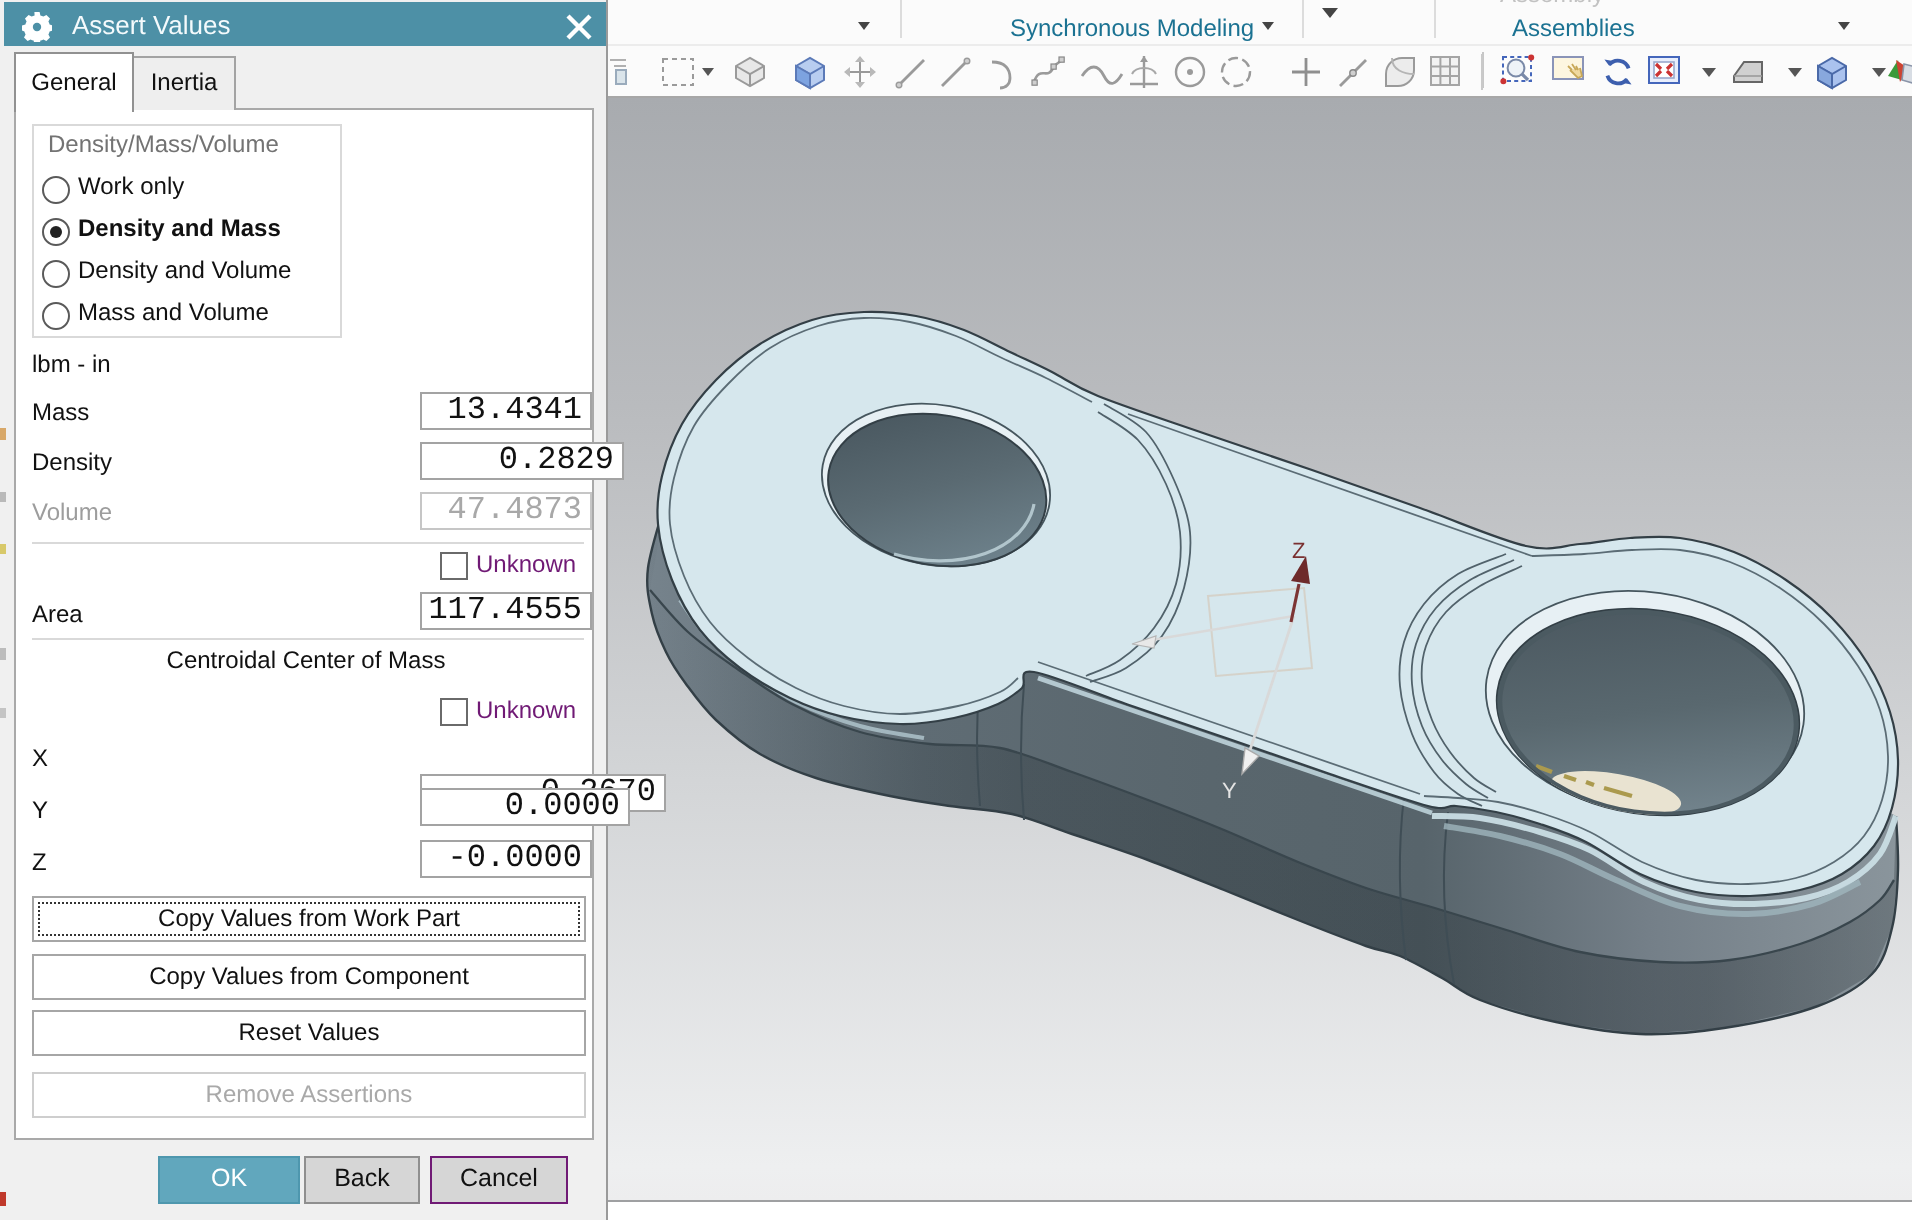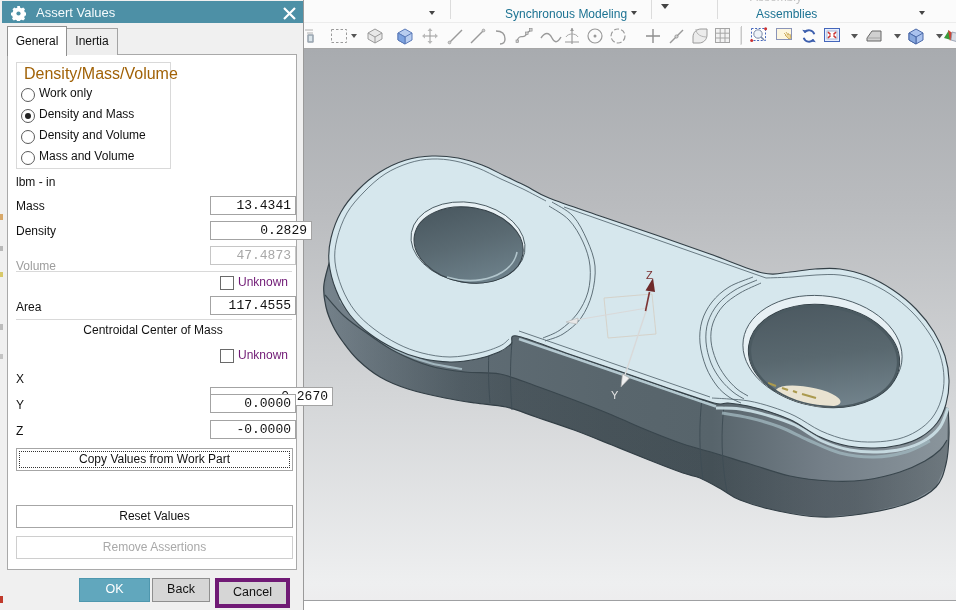--- a/index.html
+++ b/index.html
@@ -16,37 +16,37 @@
 
 #dlg{left:0px;top:0px;width:303px;height:610px;background:#f0f0f0;border-right:1px solid #9a9a9a;}
 #titlebar{left:2px;top:1px;width:301px;height:22px;background:#4d90a6;}
 #title{left:34px;top:4px;font-size:13px;color:#f4fafc;}
 #tabGeneral{left:7px;top:26px;width:58px;height:29px;background:#fff;border:1px solid #919191;border-bottom:none;z-index:3;
  font-size:12px;color:#111;text-align:center;line-height:28px;}
 #tabInertia{left:66px;top:28px;width:50px;height:26px;background:#eeeeee;border:1px solid #a3a3a3;border-bottom:none;z-index:2;
  font-size:12px;color:#111;text-align:center;line-height:25px;}
 #panel{left:7px;top:54px;width:290px;height:516px;background:#fff;border:1px solid #a9a9a9;z-index:1;box-sizing:border-box;}
 #grpbox{left:8px;top:7px;width:153px;height:105px;border:1px solid #d9d9d9;background:#fff;}
-#grphead{left:16px;top:10px;font-size:16px;color:#a16207;}
+#grphead{left:16px;top:10px;font-size:12px;color:#737373;}
 .radio{position:absolute;left:13px;width:12px;height:12px;border:1px solid #5a5a5a;border-radius:50%;background:#fff;}
 .rdot{position:absolute;left:3px;top:3px;width:6px;height:6px;border-radius:50%;background:#222;}
 .rlab{position:absolute;left:31px;font-size:12px;color:#111;}
 .flab{position:absolute;left:8px;font-size:12px;color:#111;}
 .field{position:absolute;left:202px;width:80px;height:17px;border:1px solid #a3a3a3;background:#fff;
- font-family:"Liberation Mono",monospace;font-size:13px;text-align:right;padding-right:4px;line-height:17px;color:#111;}
+ font-family:"Liberation Mono",monospace;font-size:16px;text-align:right;padding-right:4px;line-height:17px;color:#111;}
 .sep{position:absolute;left:8px;width:276px;height:1px;background:#d9d9d9;}
 .cb{position:absolute;left:212px;width:12px;height:12px;border:1px solid #6a6a6a;background:#fff;}
 .cblab{position:absolute;left:230px;font-size:12px;color:#701a75;}
 .btn{position:absolute;left:8px;width:275px;height:21px;border:1px solid #a6a6a6;background:#fff;
  font-size:12px;color:#111;text-align:center;line-height:21px;}
 #okbtn{left:79px;top:578px;width:69px;height:22px;background:#61a7bd;border:1px solid #4e97ae;color:#fff;
  font-size:12.5px;text-align:center;line-height:21px;}
 #backbtn{left:152px;top:578px;width:56px;height:22px;background:#d6d6d6;border:1px solid #8f8f8f;color:#111;
  font-size:12.5px;text-align:center;line-height:21px;}
-#cancelbtn{left:215px;top:578px;width:67px;height:22px;background:#d6d6d6;border:4px solid #701a75;color:#111;
+#cancelbtn{left:215px;top:578px;width:67px;height:22px;background:#d6d6d6;border:1px solid #701a75;color:#111;
  font-size:12.5px;text-align:center;line-height:21px;}
 </style></head>
 <body>
 <div id="stage">
 
   <div id="ribbon" class="abs">
       <div style="position:absolute;left:303px;top:22px;width:653px;height:1px;background:#ececec;"></div>
     <div class="tri" style="left:429px;top:11px;"></div>
     <div class="rsep" style="left:450px;"></div>
     <div class="rlabel" style="left:481px;margin-left:24px;">Synchronous Modeling</div>
@@ -270,48 +270,49 @@
     <div id="tabGeneral" class="abs">General</div>
     <div id="tabInertia" class="abs">Inertia</div>
     <div id="panel" class="abs">
       <div id="grpbox" class="abs"></div>
       <div id="grphead" class="abs">Density/Mass/Volume</div>
       <div class="radio" style="top:33px;"></div>
         <div class="rlab" style="top:31px;">Work only</div>
       <div class="radio" style="top:54px;">
           <div class="rdot"></div>
         </div>
-        <div class="rlab" style="top:52px;">Density and Mass</div>
+        <div class="rlab" style="top:52px;font-weight:bold;">Density and Mass</div>
       <div class="radio" style="top:75px;"></div>
         <div class="rlab" style="top:73px;">Density and Volume</div>
       <div class="radio" style="top:96px;"></div>
         <div class="rlab" style="top:94px;">Mass and Volume</div>
       <div class="flab" style="top:120px;">lbm - in</div>
       <div class="flab" style="top:144px;">Mass</div>
         <div class="field" style="top:141px;">13.4341</div>
       <div class="flab" style="top:169px;text-align:right;">Density</div>
         <div class="field" style="top:166px;padding-left:16px;">0.2829</div>
-      <div class="flab" style="top:204px;color:#9d9d9d;text-decoration:underline;">Volume</div>
+      <div class="flab" style="top:194px;color:#9d9d9d;">Volume</div>
         <div class="field" style="top:191px;color:#a8a8a8;border-color:#c6c6c6;">47.4873</div>
       <div class="sep" style="top:216px;"></div>
       <div class="cb" style="top:221px;"></div>
         <div class="cblab" style="top:220px;">Unknown</div>
       <div class="flab" style="top:245px;">Area</div>
         <div class="field" style="top:241px;">117.4555</div>
       <div class="sep" style="top:264px;"></div>
       <div style="position:absolute;left:0;top:268px;width:290px;text-align:center;font-size:12px;color:#111;">Centroidal Center of Mass</div>
       <div class="cb" style="top:294px;"></div>
         <div class="cblab" style="top:293px;">Unknown</div>
       <div class="flab" style="top:317px;">X</div>
         <div class="field" style="top:332px;padding-left:37px;">0.2670</div>
       <div class="flab" style="top:343px;">Y</div>
-        <div class="field" style="top:339px;">0.0000</div>
+        <div class="field" style="top:339px;padding-left:19px;">0.0000</div>
       <div class="flab" style="top:369px;">Z</div>
         <div class="field" style="top:365px;">-0.0000</div>
       <div class="btn" style="top:393px;outline:1px dotted #333;outline-offset:-4px;">Copy Values from Work Part</div>
+      <div class="btn" style="top:422px;">Copy Values from Component</div>
       <div class="btn" style="top:450px;">Reset Values</div>
       <div class="btn" style="top:481px;color:#a9a9a9;border-color:#cecece;">Remove Assertions</div>
     </div>
     <div class="abs" style="left:0;top:214px;width:3px;height:6px;background:#d8a869;"></div>
  <div class="abs" style="left:0;top:246px;width:3px;height:5px;background:#b9b9b9;"></div>
  <div class="abs" style="left:0;top:272px;width:3px;height:5px;background:#d8c96a;"></div>
  <div class="abs" style="left:0;top:324px;width:3px;height:6px;background:#bcbcbc;"></div>
  <div class="abs" style="left:0;top:354px;width:3px;height:5px;background:#c4c4c4;"></div>
  <div class="abs" style="left:0;top:596px;width:3px;height:7px;background:#c0392b;"></div>
  <div id="okbtn" class="abs">OK</div>

